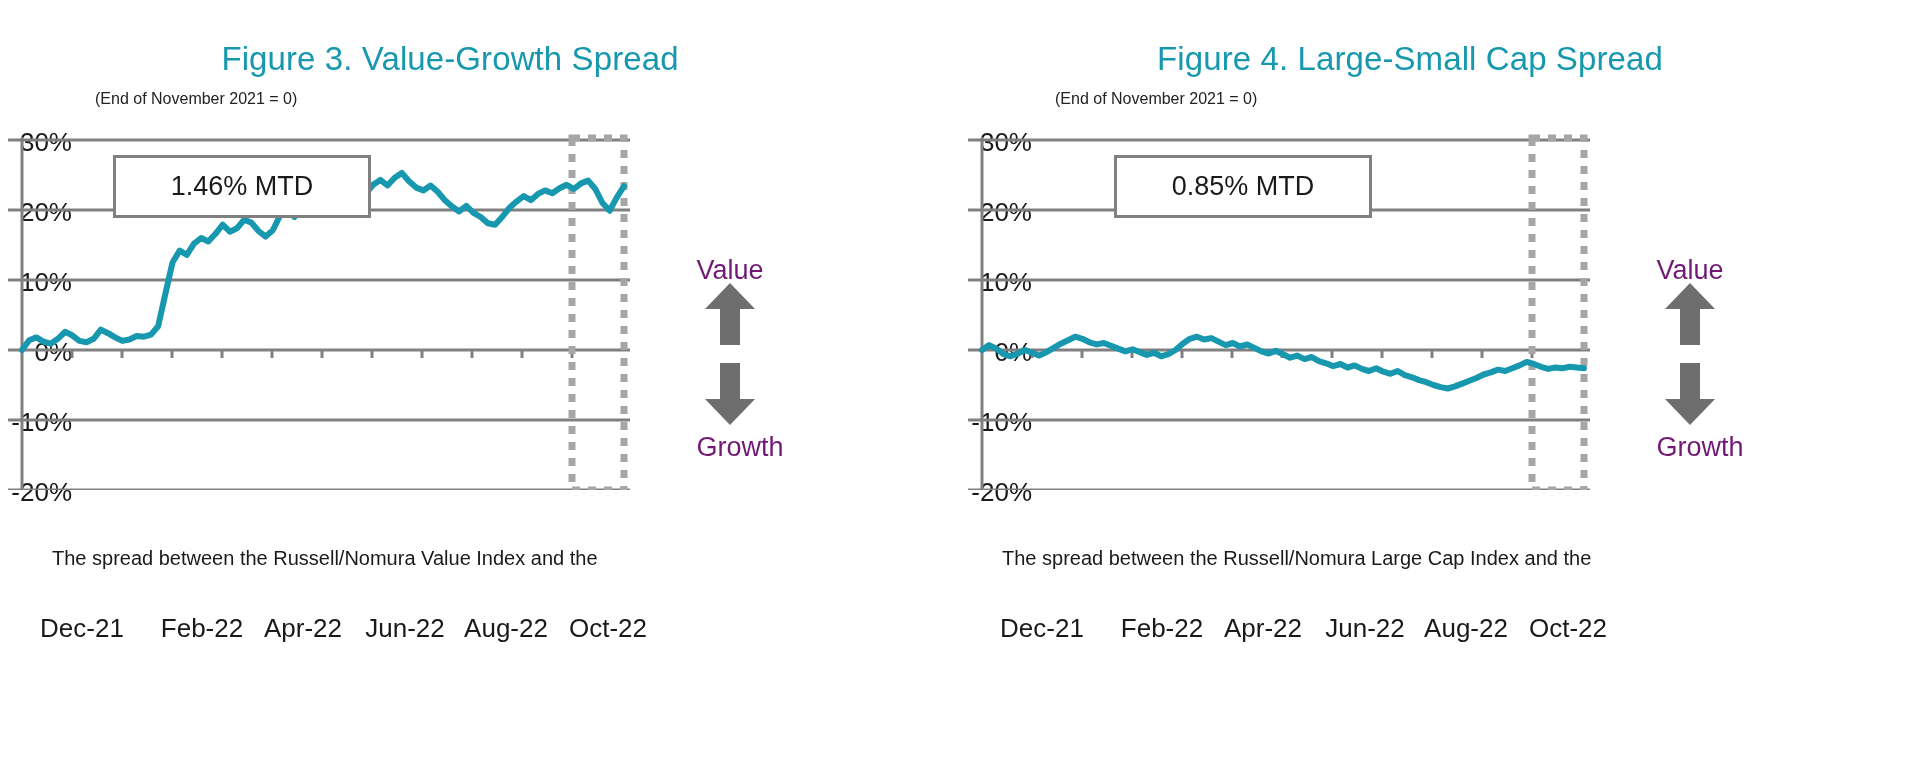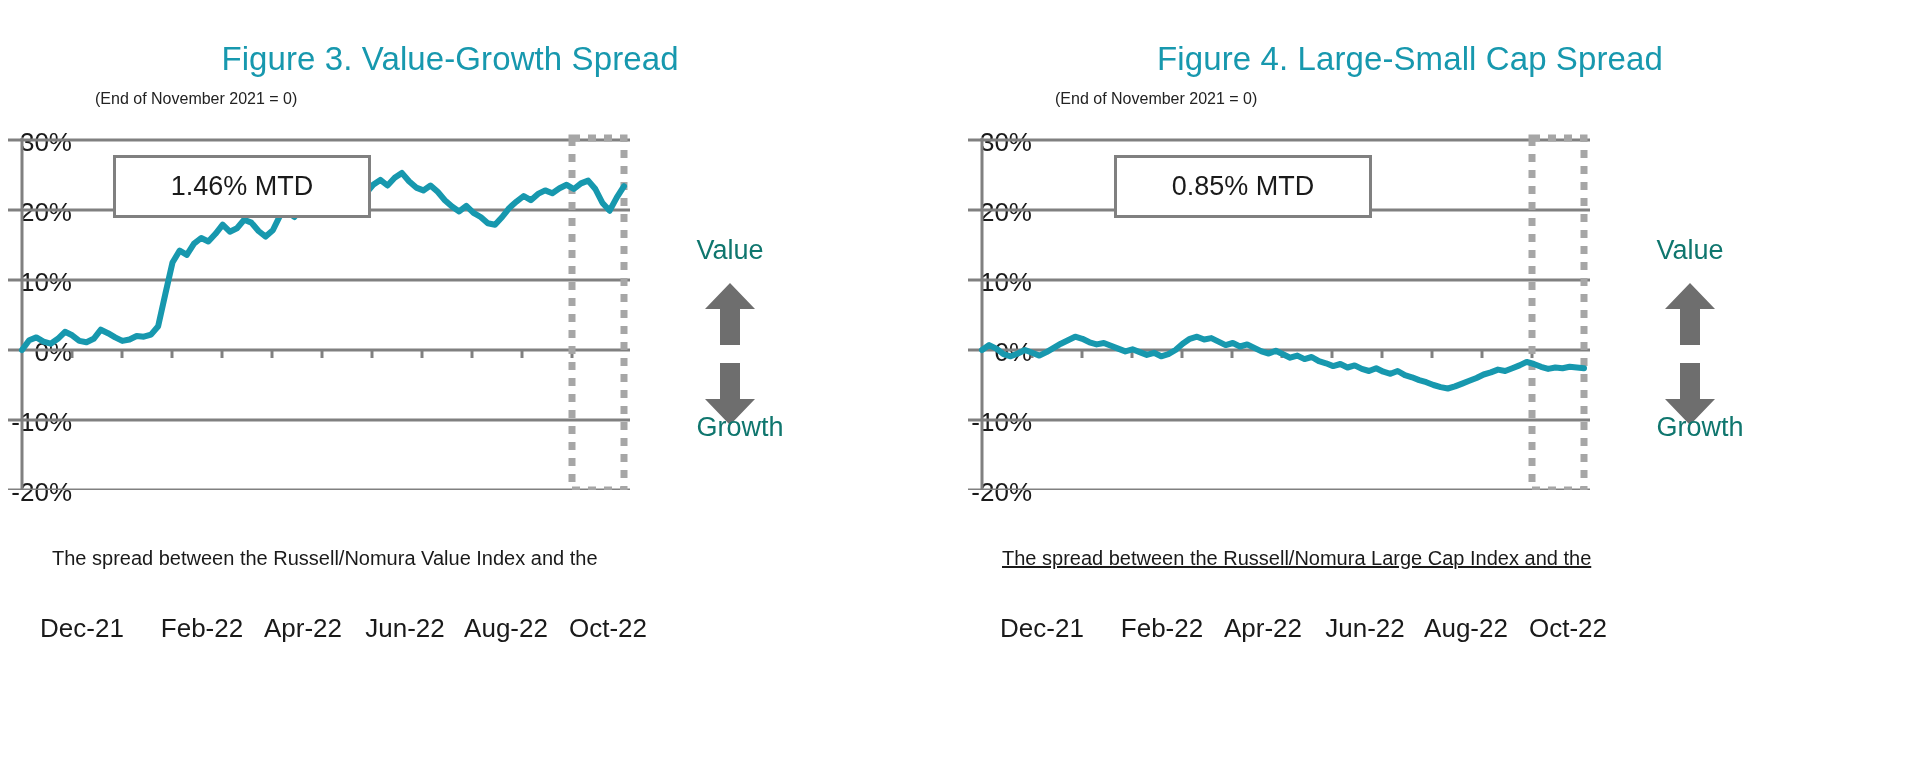--- a/index.html
+++ b/index.html
@@ -38,22 +38,22 @@
   }
 
   .mtd-box{
     position:absolute;
     border:3px solid #808080;background:#ffffff;
     display:flex;align-items:center;justify-content:center;
     font-size:27px;color:#1a1a1a;white-space:nowrap;
   }
 
   .dirlabel{
-    position:absolute;font-size:27px;color:#0f766e;
-    text-align:center;white-space:nowrap;
+    position:absolute;font-size:27px;color:#701a75;
+    text-align:center;white-space:nowrap;margin-top:20px;
   }
   .arrow{position:absolute;}
 
   .caption{
     position:absolute;font-size:20px;line-height:31px;
     color:#1a1a1a;width:680px;
   }
 </style>
 </head>
 <body>
@@ -174,18 +174,18 @@
 
     <div class="dirlabel" style="left:650px;top:235px;width:160px;">Value</div>
     <svg class="arrow" style="left:705px;top:283px;" width="50" height="62" viewBox="0 0 50 62">
       <polygon points="25,0 50,26 35,26 35,62 15,62 15,26 0,26" fill="#6e6e6e"></polygon>
     </svg>
     <svg class="arrow" style="left:705px;top:363px;" width="50" height="62" viewBox="0 0 50 62">
       <polygon points="25,62 50,36 35,36 35,0 15,0 15,36 0,36" fill="#6e6e6e"></polygon>
     </svg>
     <div class="dirlabel" style="left:650px;top:412px;width:180px;">Growth</div>
 
-    <div class="caption" style="left:42px;top:543px;text-decoration:underline;">
+    <div class="caption" style="left:42px;top:543px;">
       <div>The spread between the Russell/Nomura Large Cap Index and the</div>
     </div>
   </div>
 
 </div>
 
 </body></html>

